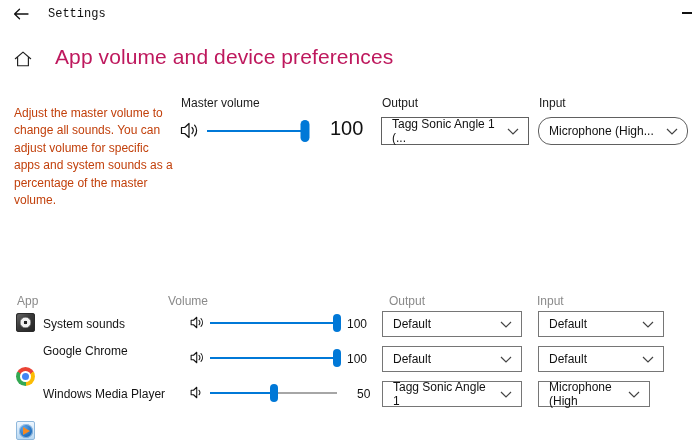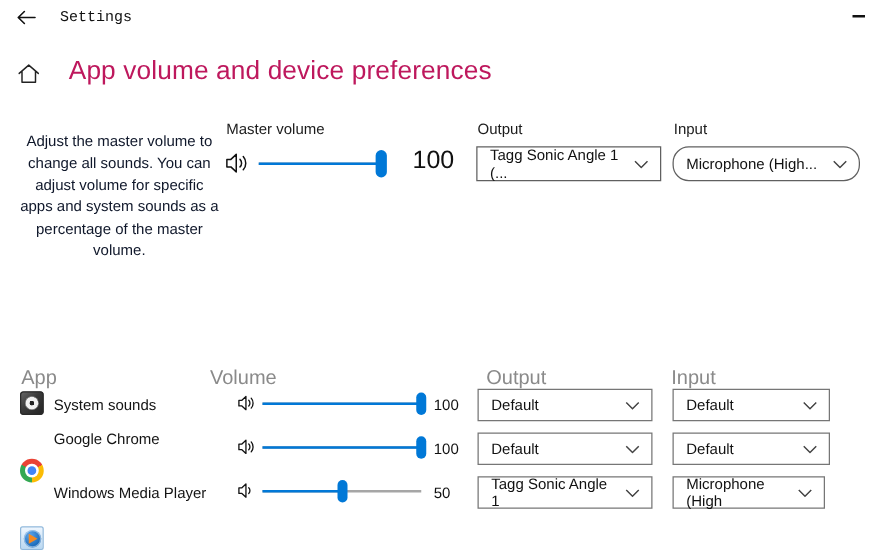--- a/index.html
+++ b/index.html
@@ -15,25 +15,25 @@
   .back-btn{left:11px;top:5px;width:20px;height:18px;display:flex;align-items:center;justify-content:center;cursor:default;}
   .titlebar-title{left:48px;top:7px;font-size:12px;color:#111;font-family:Liberation Mono, monospace;}
   .min-btn{left:678px;top:6px;width:18px;height:14px;display:flex;align-items:center;justify-content:center;}
   .min-glyph{width:10px;height:1.5px;background:#111;}
 
   
   .home-icon{left:14px;top:50px;}
   .page-title{left:55px;top:45px;font-size:21px;font-weight:400;color:#be185d;letter-spacing:.1px;}
 
   
-  .description{left:14px;top:105px;width:163px;font-size:12px;line-height:17.4px;color:#0f172a;text-align:center;}
+  .description{left:14px;top:105px;width:163px;font-size:12px;line-height:17.4px;color:#c2410c;}
 
   
   .field-label{font-size:12px;color:#1b1b1b;}
-  .col-header{font-size:16px;color:#8a8a8a;}
+  .col-header{font-size:12px;color:#8a8a8a;}
 
   
   .slider{position:absolute;height:22px;}
   .slider .track{position:absolute;left:0;right:0;top:50%;height:2px;margin-top:-1px;background:#a6a6a6;}
   .slider .fill{position:absolute;left:0;top:50%;height:2px;margin-top:-1px;background:#0078d7;}
   .slider .thumb{position:absolute;top:50%;transform:translate(-50%,-50%);background:#0078d7;border-radius:5px;}
   .slider.lg{width:98px;}  .slider.lg .thumb{width:9px;height:22px;}
   .slider.sm{width:127px;} .slider.sm .thumb{width:8px;height:18px;}
 
   .master-value{left:330px;top:117px;font-size:20px;color:#111;}
@@ -210,26 +210,26 @@
     <svg width="15" height="13" viewBox="0 0 20 17">
       <path d="M1.5 5.5 h3.2 l4.3-4 v14 l-4.3-4 H1.5 z" fill="none" stroke="#111" stroke-width="1.4" stroke-linejoin="round"></path>
       <path d="M12 5.5 a4.2 4.2 0 0 1 0 6" fill="none" stroke="#111" stroke-width="1.4" stroke-linecap="round"></path>
     </svg>
   </div>
   <div class="abs slider sm" style="left:210px;top:382px;">
     <div class="track"></div>
     <div class="fill" style="width: 50%;"></div>
     <div class="thumb" style="left: 50%;"></div>
   </div>
-  <div class="abs row-value" style="left:347px;top:387px;">50</div>
+  <div class="abs row-value" style="left:357px;top:387px;">50</div>
   <div class="select light" style="left:382px;top:381px;width:140px;height:26px;">
     <span>Tagg Sonic Angle 1</span>
     <svg class="chev" width="12" height="7" viewBox="0 0 12 7">
         <path d="M1 1 L6 6 L11 1" stroke="#444" stroke-width="1.2" fill="none"></path>
       </svg>
   </div>
-  <div class="select light" style="left:538px;top:381px;width:122px;height:26px;">
+  <div class="select light" style="left:538px;top:381px;width:112px;height:26px;">
     <span>Microphone (High</span>
     <svg class="chev" width="12" height="7" viewBox="0 0 12 7">
         <path d="M1 1 L6 6 L11 1" stroke="#444" stroke-width="1.2" fill="none"></path>
       </svg>
   </div>
 </div>
 
 </body></html>

